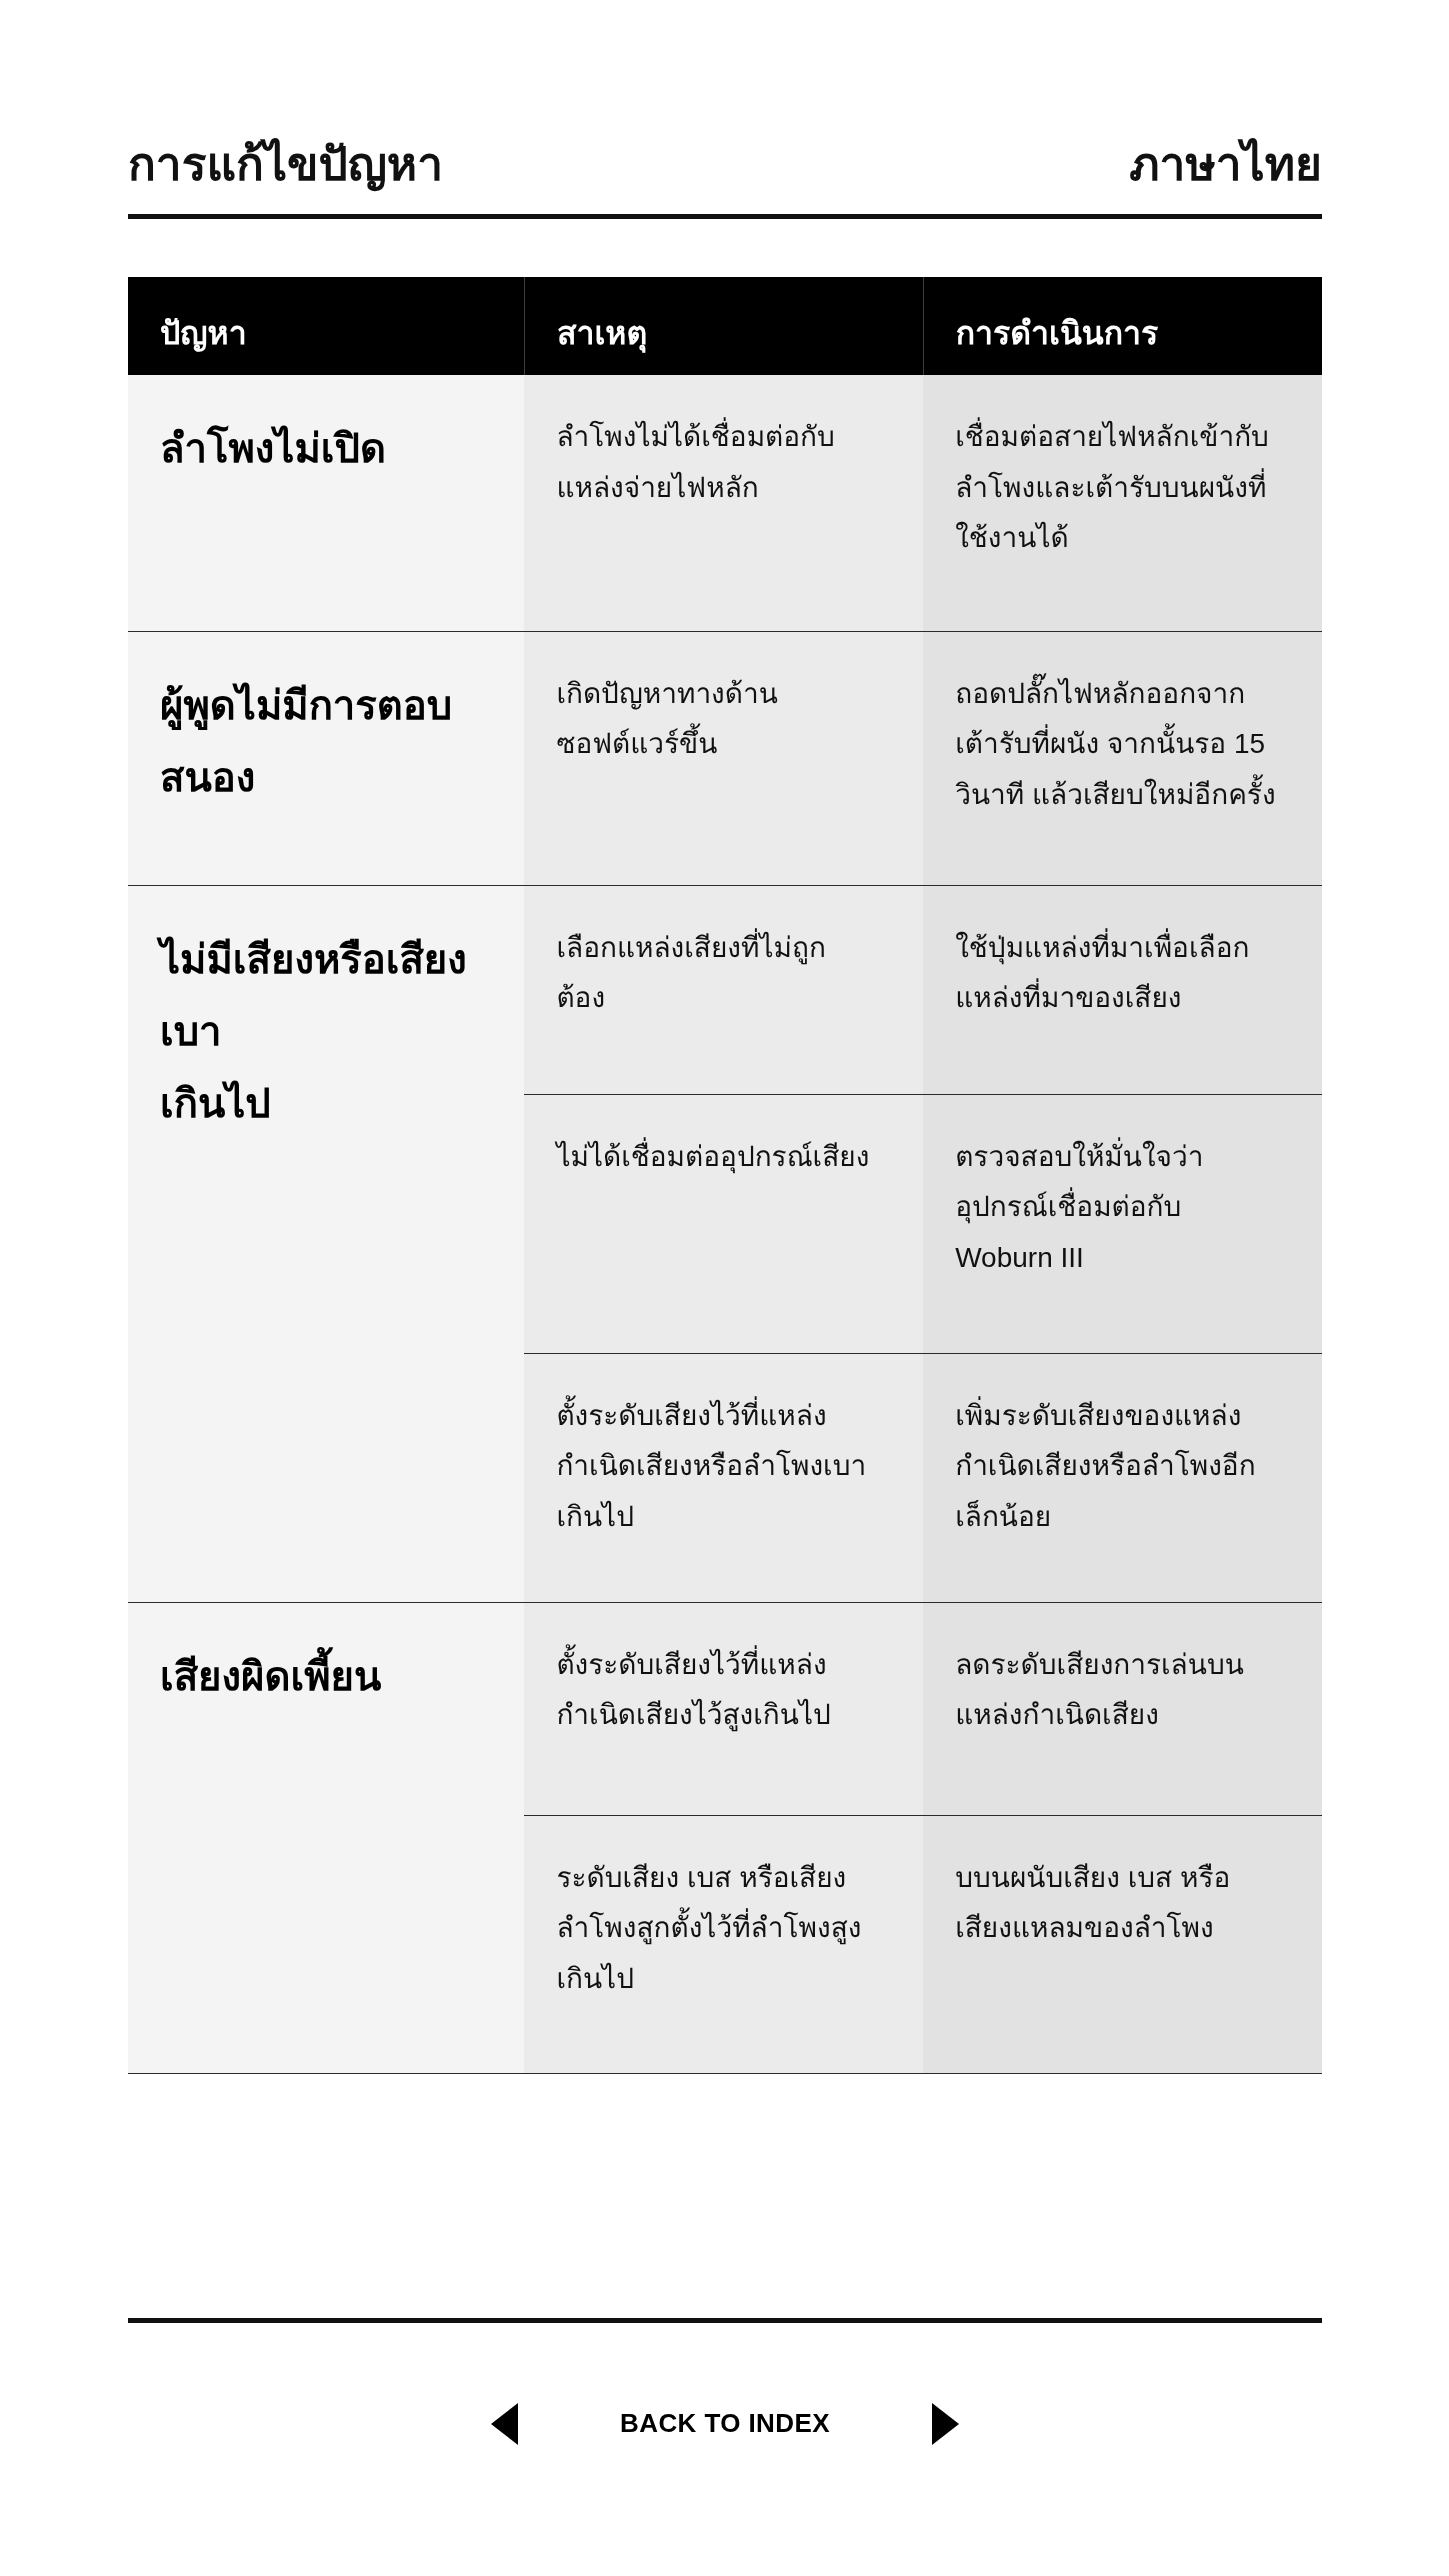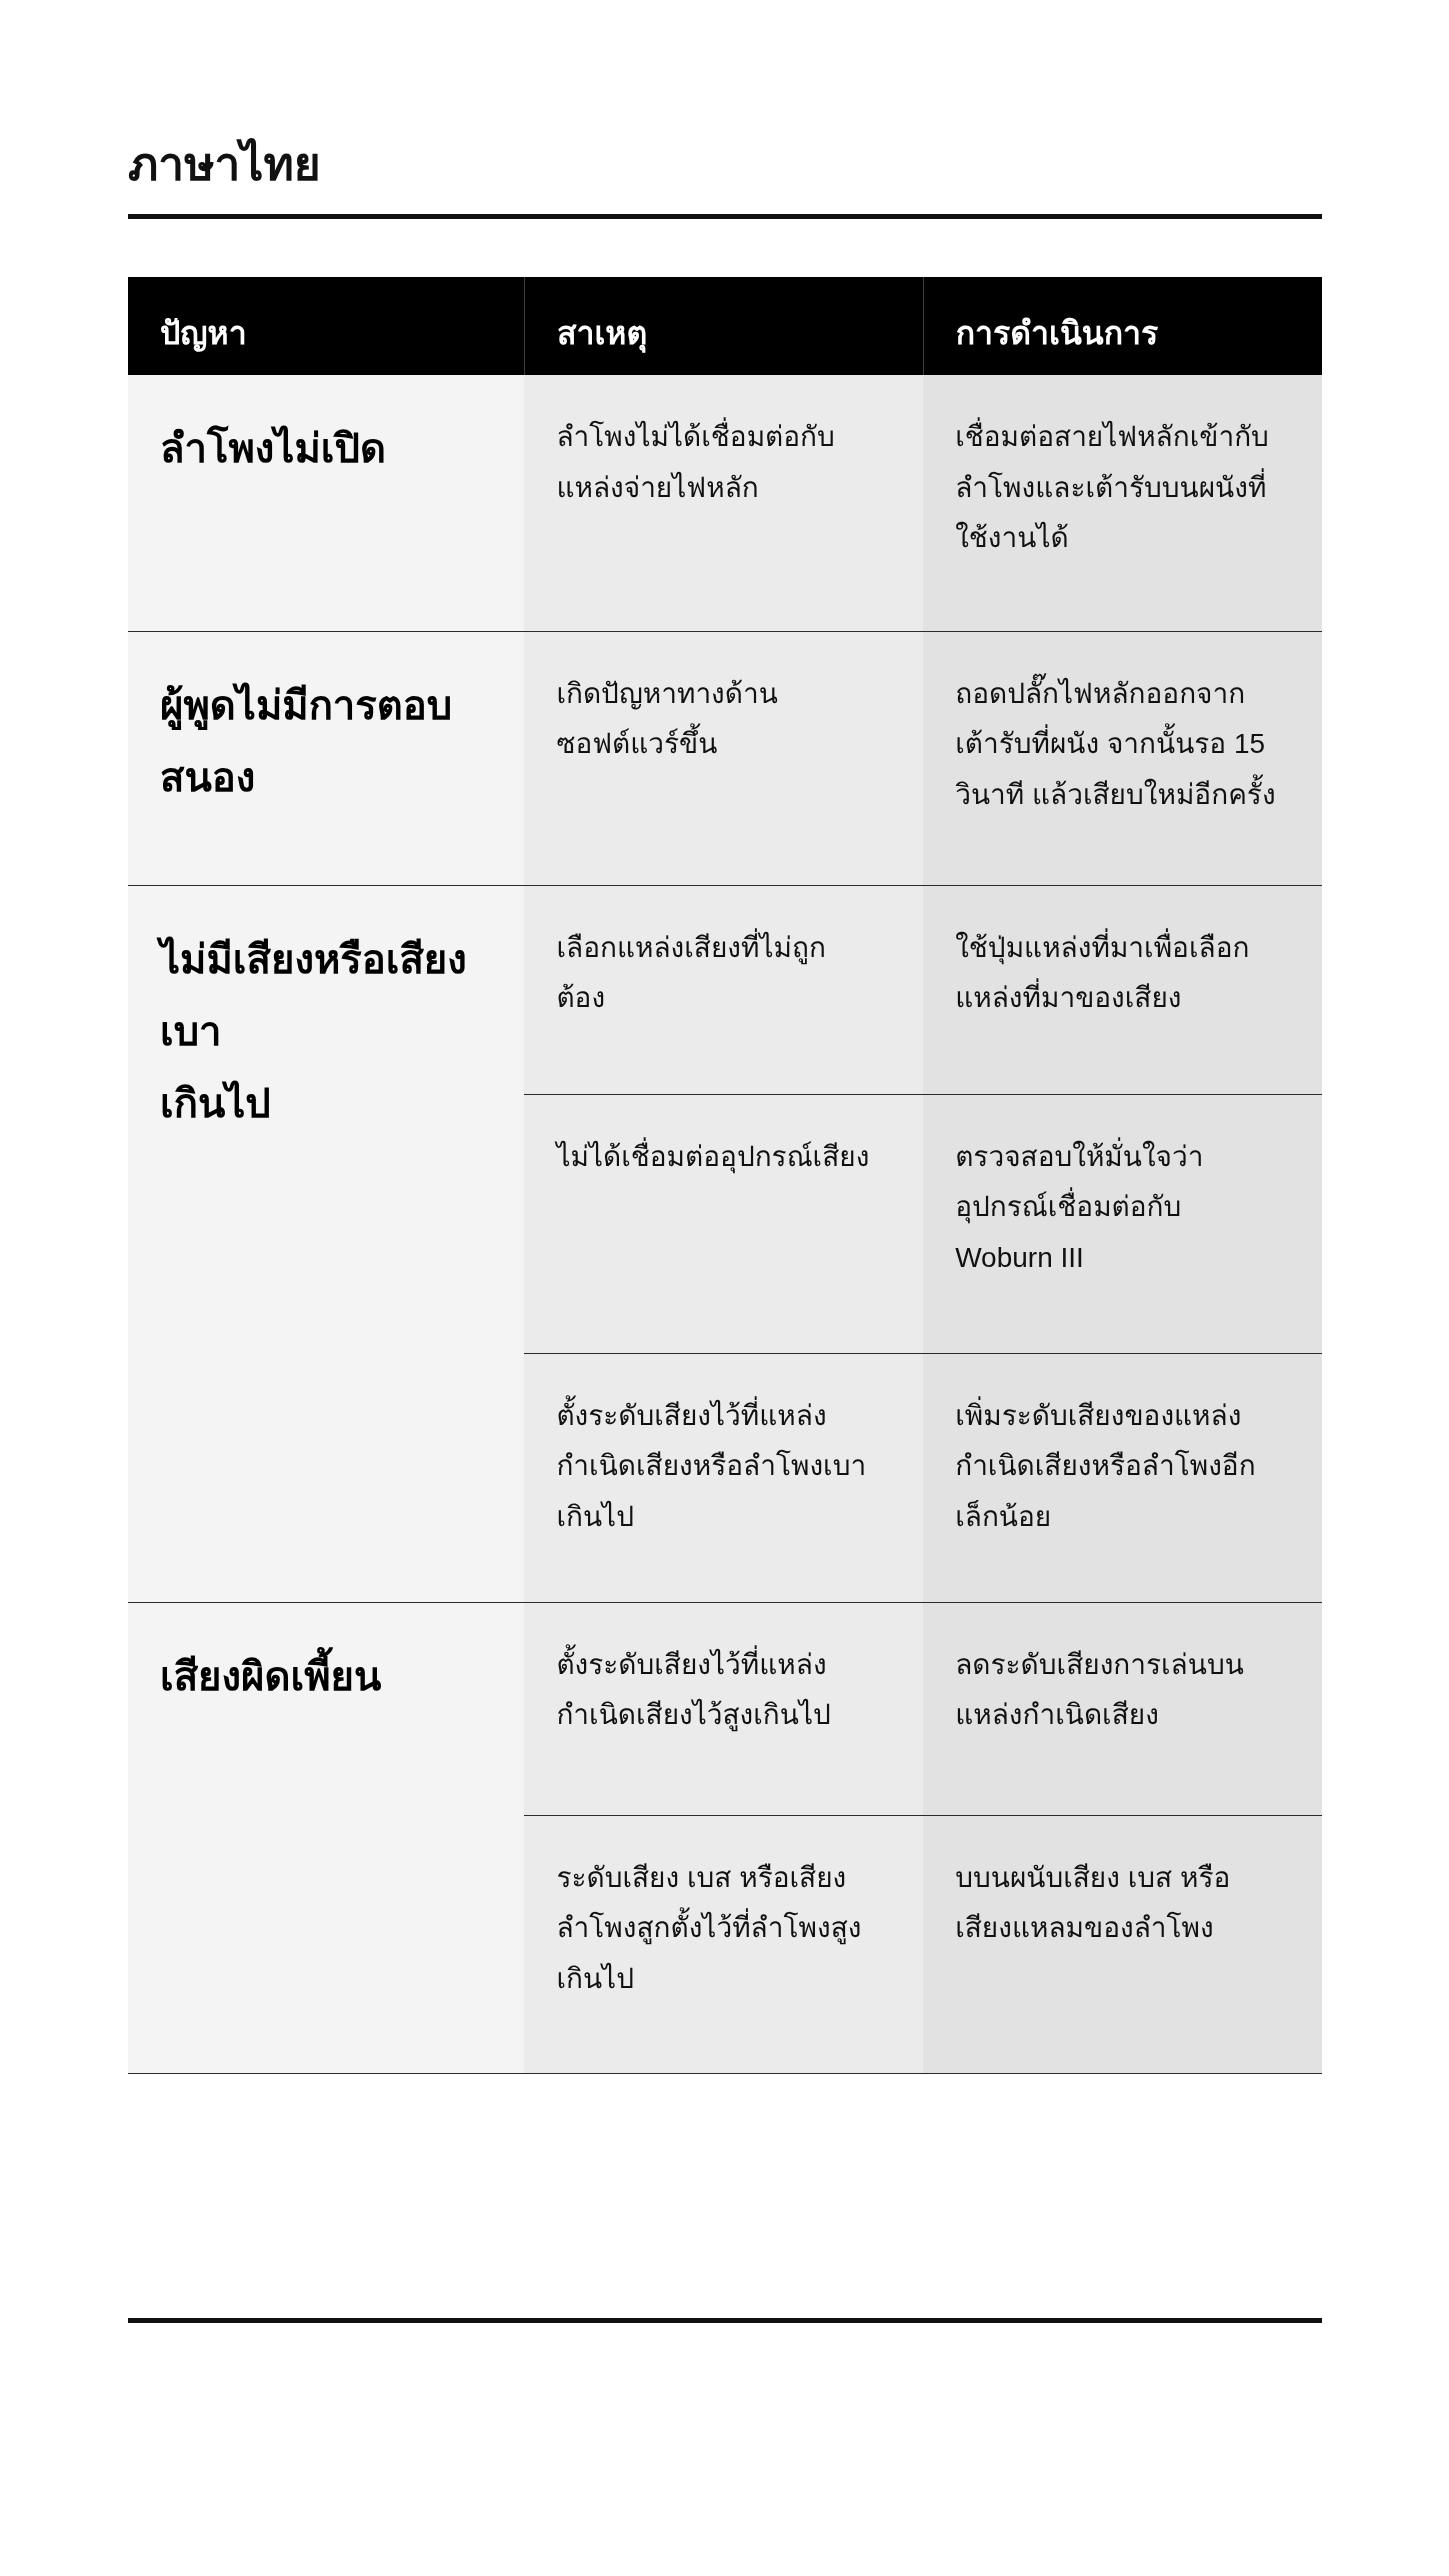--- a/index.html
+++ b/index.html
@@ -139,20 +139,21 @@
     border-left:27.5px solid #000;
   }
 </style>
 </head>
 <body>
 
 <div class="page">
 
 
   <div class="title-row">
+    <span class="big-title">การแก้ไขปัญหา</span>
     <span class="big-title">ภาษาไทย</span>
   </div>
 
   <div class="rule"></div>
 
   <table class="trouble">
     <colgroup>
         <col class="c1">
         <col class="c2">
         <col class="c3">
@@ -217,15 +218,20 @@
 ลำโพงสูกตั้งไว้ที่ลำโพงสูง
 เกินไป</td>
       <td class="action bt bb">บบนผนับเสียง เบส หรือ
 เสียงแหลมของลำโพง</td>
     </tr>
   </tbody>
     </table>
 
   <div class="footer-rule"></div>
 
+  <div class="nav-row">
+    <span class="tri tri-left"></span>
+    <span class="nav-label">BACK TO INDEX</span>
+    <span class="tri tri-right"></span>
+  </div>
 
 </div>
 
 
 </body></html>

